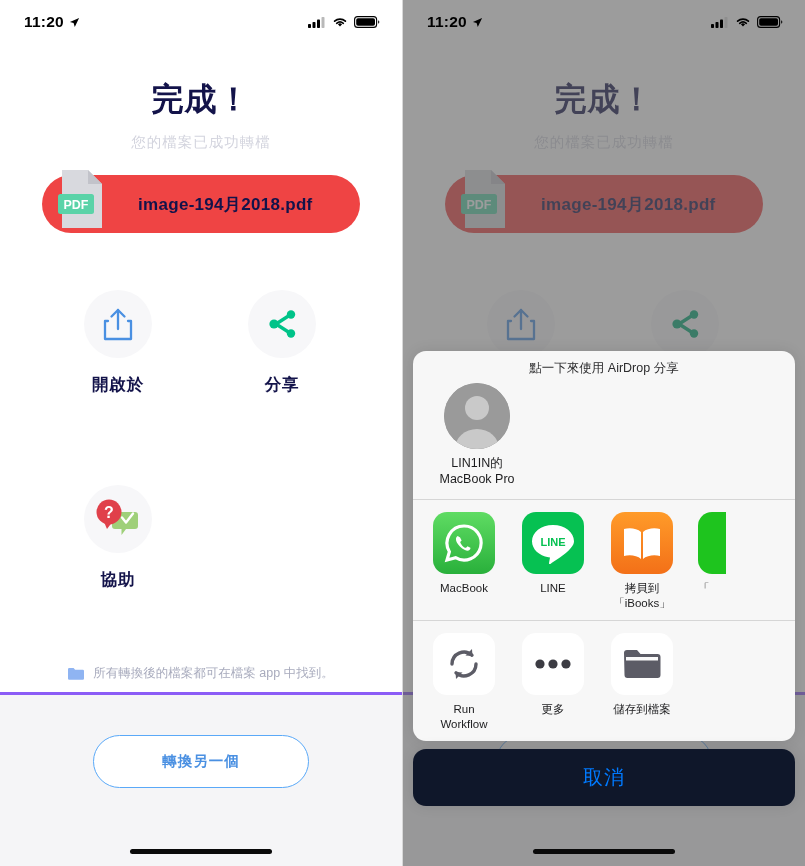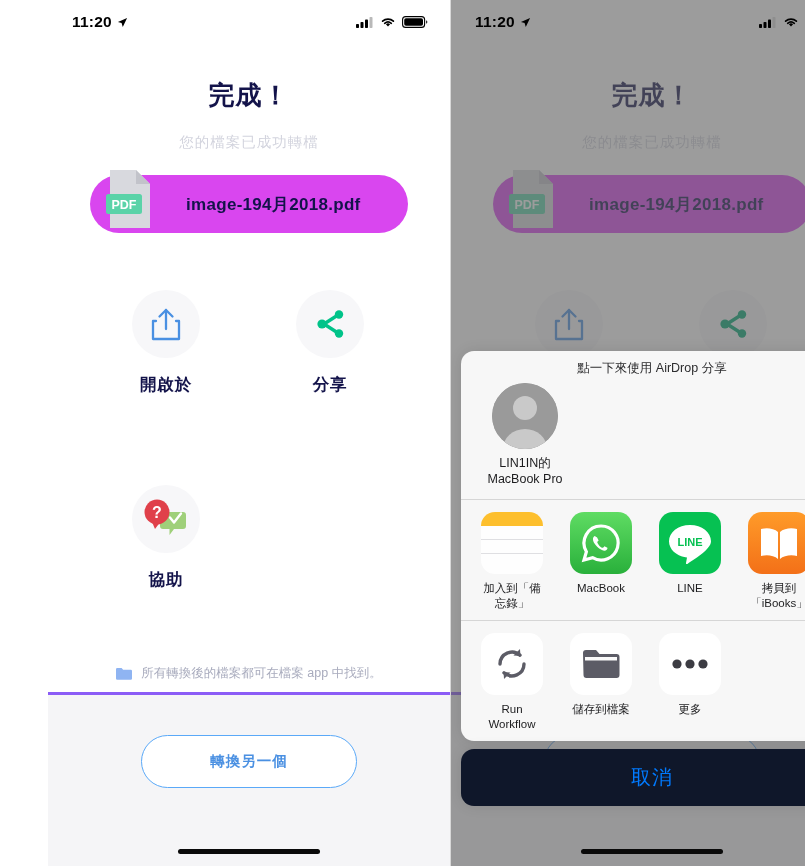--- a/index.html
+++ b/index.html
@@ -2,21 +2,21 @@
 <html><head>
 <meta charset="utf-8">
 <style>
   * { box-sizing: border-box; margin: 0; padding: 0; }
   html, body {
     width: 805px; height: 866px;
     background: #ffffff;
     font-family: "Liberation Sans", "DejaVu Sans", sans-serif;
     overflow: hidden;
   }
-  .stage { position: relative; width: 697px; height: 866px; display: flex; margin-left: 48px; }
+  .stage { position: relative; width: 697px; height: 866px; display: flex; }
 
   
   .phone {
     position: relative;
     width: 402px; height: 866px;
     background: #ffffff;
     overflow: hidden;
     flex: 0 0 402px;
   }
   .phone.right { border-left: 1px solid #d8d8d8; width: 403px; flex: 0 0 403px; }
@@ -32,34 +32,34 @@
   .sb-time { font-size: 15.5px; font-weight: bold; color: #000; letter-spacing: .2px; }
   .sb-loc { width: 11px; height: 11px; display: block; }
   .sb-right { display: flex; align-items: center; gap: 6px; }
 
   
   .content { position: absolute; top: 0; left: 0; right: 0; bottom: 0; }
 
   .title {
     position: absolute; top: 78px; left: 0; right: 0;
     text-align: center;
-    font-size: 26px; font-weight: bold; color: #13134a;
+    font-size: 32px; font-weight: bold; color: #13134a;
     letter-spacing: 1px;
   }
   .subtitle {
     position: absolute; top: 133px; left: 0; right: 0;
     text-align: center;
     font-size: 14.5px; color: #d3d4de; letter-spacing: 1px;
   }
 
   
   .filecard {
     position: absolute; top: 175px; left: 42px;
     width: 318px; height: 58px;
-    background: #d946ef;
+    background: #ef4444;
     border-radius: 29px;
     display: flex; align-items: center;
   }
   .file-icon-wrap {
     position: absolute; left: 16px; top: -7px;
     width: 50px; height: 62px;
   }
   .filename {
     position: absolute; left: 96px;
     font-size: 17px; font-weight: bold; color: #13134a;
@@ -400,31 +400,20 @@
             </div>
             <div class="ad-name">LIN1IN的
 MacBook Pro</div>
           </div>
         </div>
 
         <div class="sheet-divider"></div>
 
         <div class="app-row">
 
-          <div class="app-item">
-            <div class="app-tile">
-              <div class="notes-top"></div>
-              <div class="notes-body">
-                <div class="notes-line" style="top:13px"></div>
-                <div class="notes-line" style="top:27px"></div>
-              </div>
-            </div>
-            <div class="app-caption">加入到「備
-忘錄」</div>
-          </div>
 
           <div class="app-item">
             <div class="app-tile wa">
               <svg width="44" height="44" viewBox="0 0 44 44">
                 <path d="M22 5 a17 17 0 0 0 -14.6 25.7 L5 39 l8.6 -2.3 A17 17 0 1 0 22 5 z" fill="none" stroke="#fff" stroke-width="3.2"></path>
                 <path d="M16.5 15 c-0.8 0 -1.6 0.4 -2.1 1.3 c-0.6 1.1 -0.8 3 0.6 5.5 c1.6 2.8 4.4 5.6 7.4 7
                          c2.4 1.1 4.1 1 5 0.3 c0.8 -0.6 1.2 -1.6 1 -2.3 l-3 -1.6 c-0.5 0.6 -1.1 1.3 -1.5 1.5
                          c-0.7 0.3 -2.4 -0.8 -3.8 -2.3 c-1.2 -1.3 -2 -2.8 -1.8 -3.3 c0.1 -0.4 0.8 -1 1.3 -1.5
                          l-1.5 -3.2 c-0.4 -0.3 -1 -0.4 -1.6 -0.4 z" fill="#fff"></path>
               </svg>
@@ -475,39 +464,39 @@
                 <path d="M28 5 l0.5 7 l-7 -0.6 z" fill="#5c5c66"></path>
                 <path d="M12 35 l-0.5 -7 l7 0.6 z" fill="#5c5c66"></path>
               </svg>
             </div>
             <div class="action-caption">Run
 Workflow</div>
           </div>
 
           <div class="action-item">
             <div class="action-tile">
+              <svg width="38" height="12" viewBox="0 0 38 12">
+                <circle cx="6" cy="6" r="4.6" fill="#3c3c43"></circle>
+                <circle cx="19" cy="6" r="4.6" fill="#3c3c43"></circle>
+                <circle cx="32" cy="6" r="4.6" fill="#3c3c43"></circle>
+              </svg>
+            </div>
+            <div class="action-caption">更多</div>
+          </div>
+
+          <div class="action-item">
+            <div class="action-tile">
               <svg width="38" height="32" viewBox="0 0 38 32">
                 <path d="M1 5 a3 3 0 0 1 3 -3 h10 l3.5 4 h17 a3 3 0 0 1 3 3 v18
                          a3 3 0 0 1 -3 3 h-30 a3 3 0 0 1 -3 -3 z" fill="#5c5c66"></path>
                 <rect x="3" y="9" width="32" height="3.5" fill="#fafafa"></rect>
               </svg>
             </div>
             <div class="action-caption">儲存到檔案</div>
           </div>
-
-          <div class="action-item">
-            <div class="action-tile">
-              <svg width="38" height="12" viewBox="0 0 38 12">
-                <circle cx="6" cy="6" r="4.6" fill="#3c3c43"></circle>
-                <circle cx="19" cy="6" r="4.6" fill="#3c3c43"></circle>
-                <circle cx="32" cy="6" r="4.6" fill="#3c3c43"></circle>
-              </svg>
-            </div>
-            <div class="action-caption">更多</div>
-          </div>
         </div>
       </div>
 
       <div class="cancel-card">取消</div>
     </div>
 
     <div class="home-indicator" style="z-index:60;"></div>
   </div>
 </div>
 

